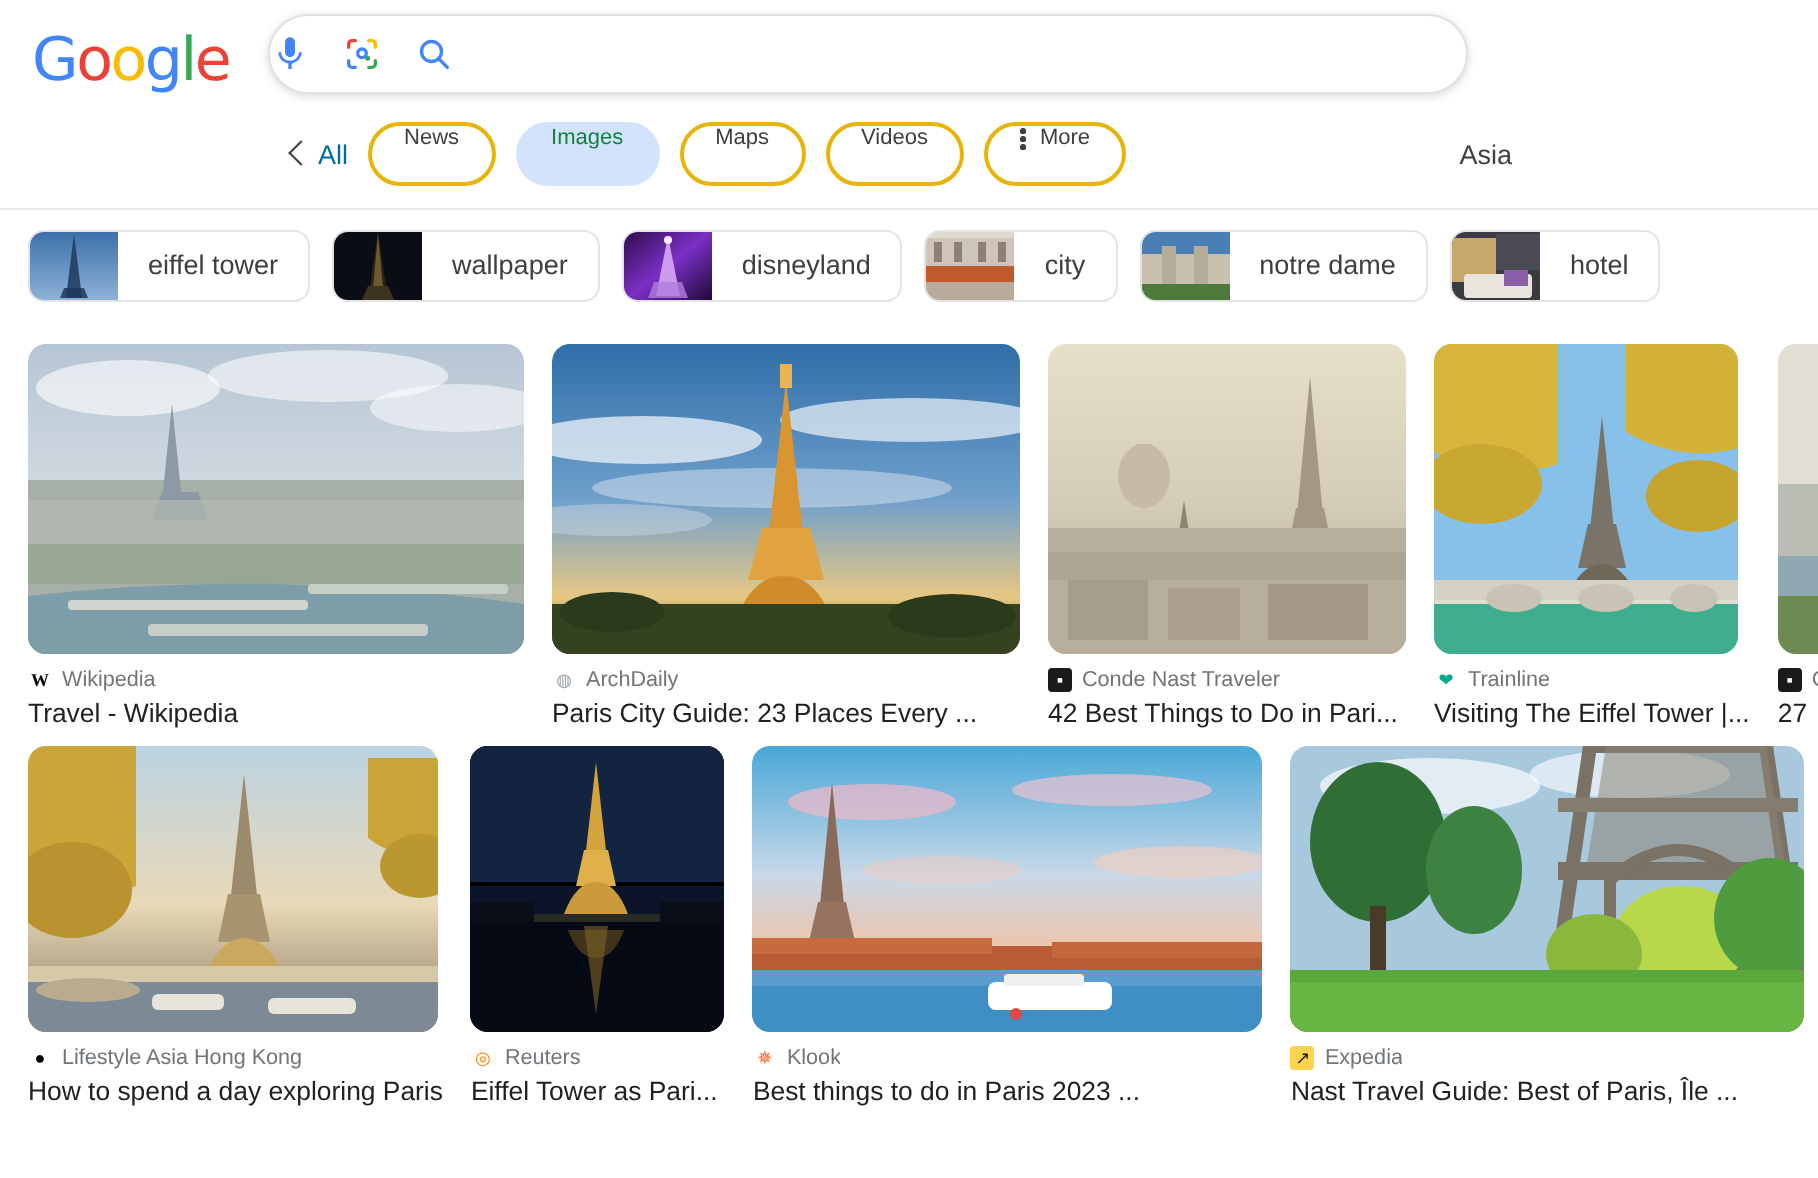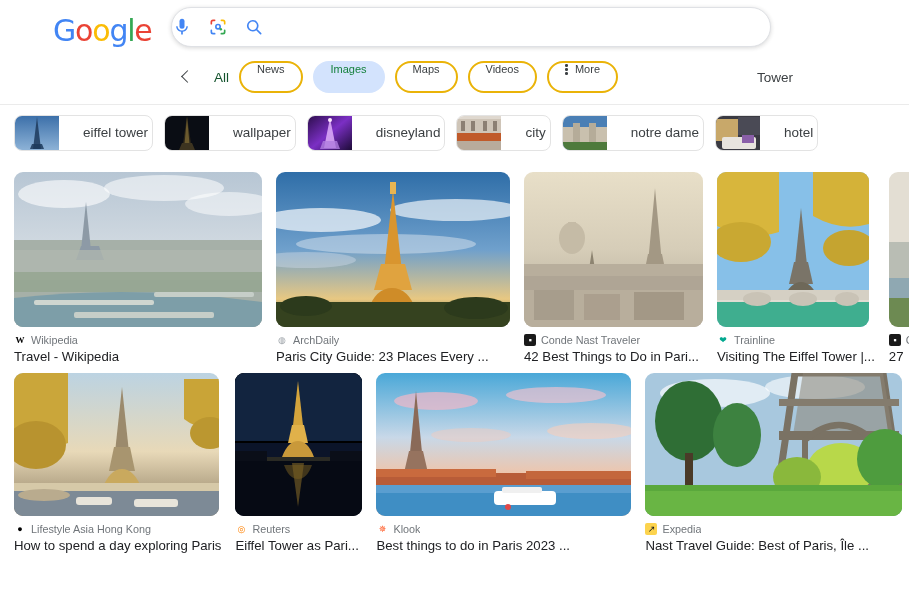--- a/index.html
+++ b/index.html
@@ -8,21 +8,20 @@
     background: #ffffff;
     font-family: "Liberation Sans", sans-serif;
     overflow: hidden;
   }
 
   
   .header {
     position: relative;
     height: 104px;
     background: #fff;
-    margin-left: 37px;
   }
   .logo {
     position: absolute;
     left: 16px; top: 13px;
     font-size: 30px;
     letter-spacing: -1.2px;
     font-family: "DejaVu Sans", sans-serif;
     font-weight: 400;
     user-select: none;
   }
@@ -59,23 +58,23 @@
 
   
   .navrow {
     position: absolute;
     left: 0; top: 58px;
     width: 909px; height: 38px;
     display: flex;
     align-items: center;
   }
   .nav-all {
-    display: flex; align-items: center; gap: 22px;
+    display: flex; align-items: center; gap: 4px;
     margin-left: 146px;
-    font-size: 13.5px; color: #14532d;
+    font-size: 13.5px; color: #0369a1;
     cursor: pointer;
   }
   .chev { width: 9px; height: 9px; border-left: 1.6px solid #3c4043; border-bottom: 1.6px solid #3c4043; transform: rotate(45deg); margin-bottom: 1px;}
   .tab {
     height: 32px;
     padding: 0 16px;
     border: 2px solid #eab308;
     border-radius: 16px;
     display: flex; 
     font-size: 11px;
@@ -129,25 +128,24 @@
     border-radius: 8px;
     display: flex;
     align-items: center;
     background: #fff;
     overflow: hidden;
     flex: none;
     cursor: pointer;
   }
   .chip-thumb { width: 44px; height: 36px; flex: none; }
   .chip-label {
-    padding: 0 4px;
+    padding: 0 15px;
     font-size: 13.5px;
     color: #3c4043;
     white-space: nowrap;
-    margin-left: 20px;
   }
 
   
   .results {
     position: relative;
     padding: 12px 0 0 14px;
   }
   .row { display: flex; gap: 14px; margin-bottom: 9px; }
   .card { flex: none; cursor: pointer; }
   .card .thumb {
@@ -226,21 +224,21 @@
       </div>
     <div class="tab">
         <span>Videos</span>
       </div>
     <div class="tab">
       <span class="dots">
           <i></i>
         </span>
       <span>More</span>
     </div>
-    <div class="tools">Tower</div>
+    <div class="tools">Asia</div>
   </div>
 </div>
 
 <div class="chiprow">
 
   <div class="chip">
     <svg class="chip-thumb" viewBox="0 0 44 36" preserveAspectRatio="none">
       <defs>
           <linearGradient id="cg1" x1="0" y1="0" x2="0" y2="1">
             <stop offset="0" stop-color="#3a6ea8"></stop>

